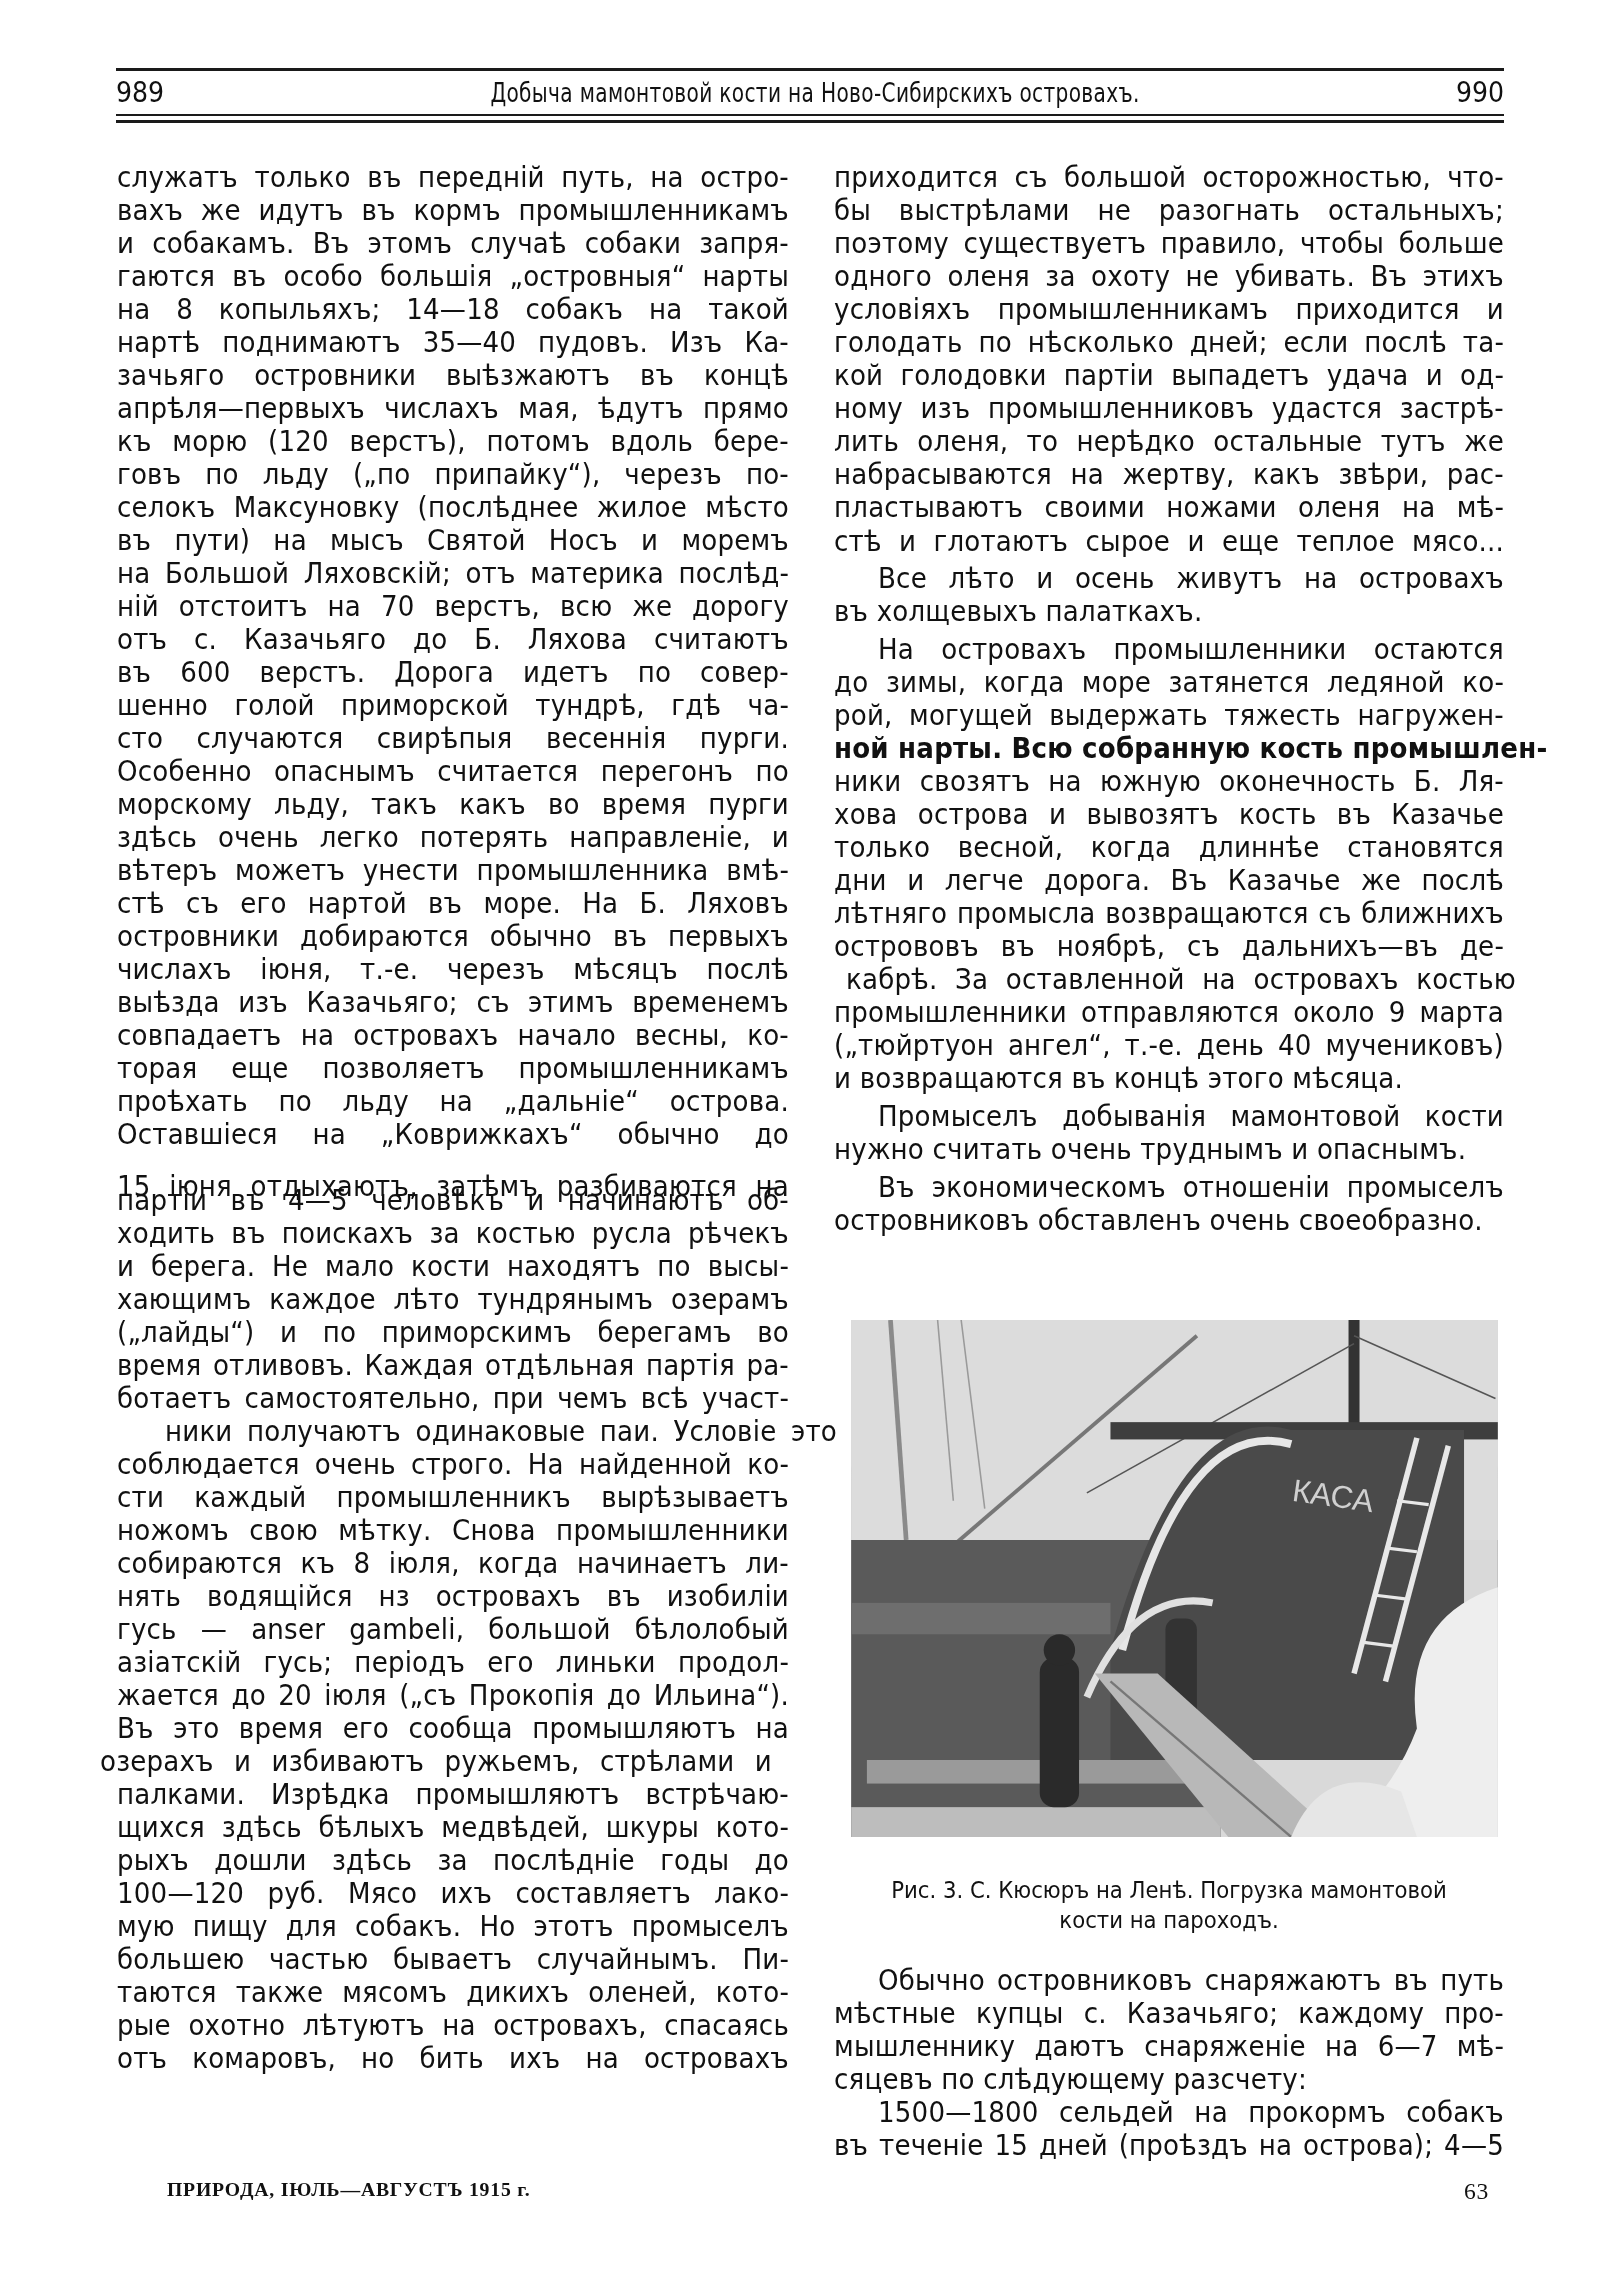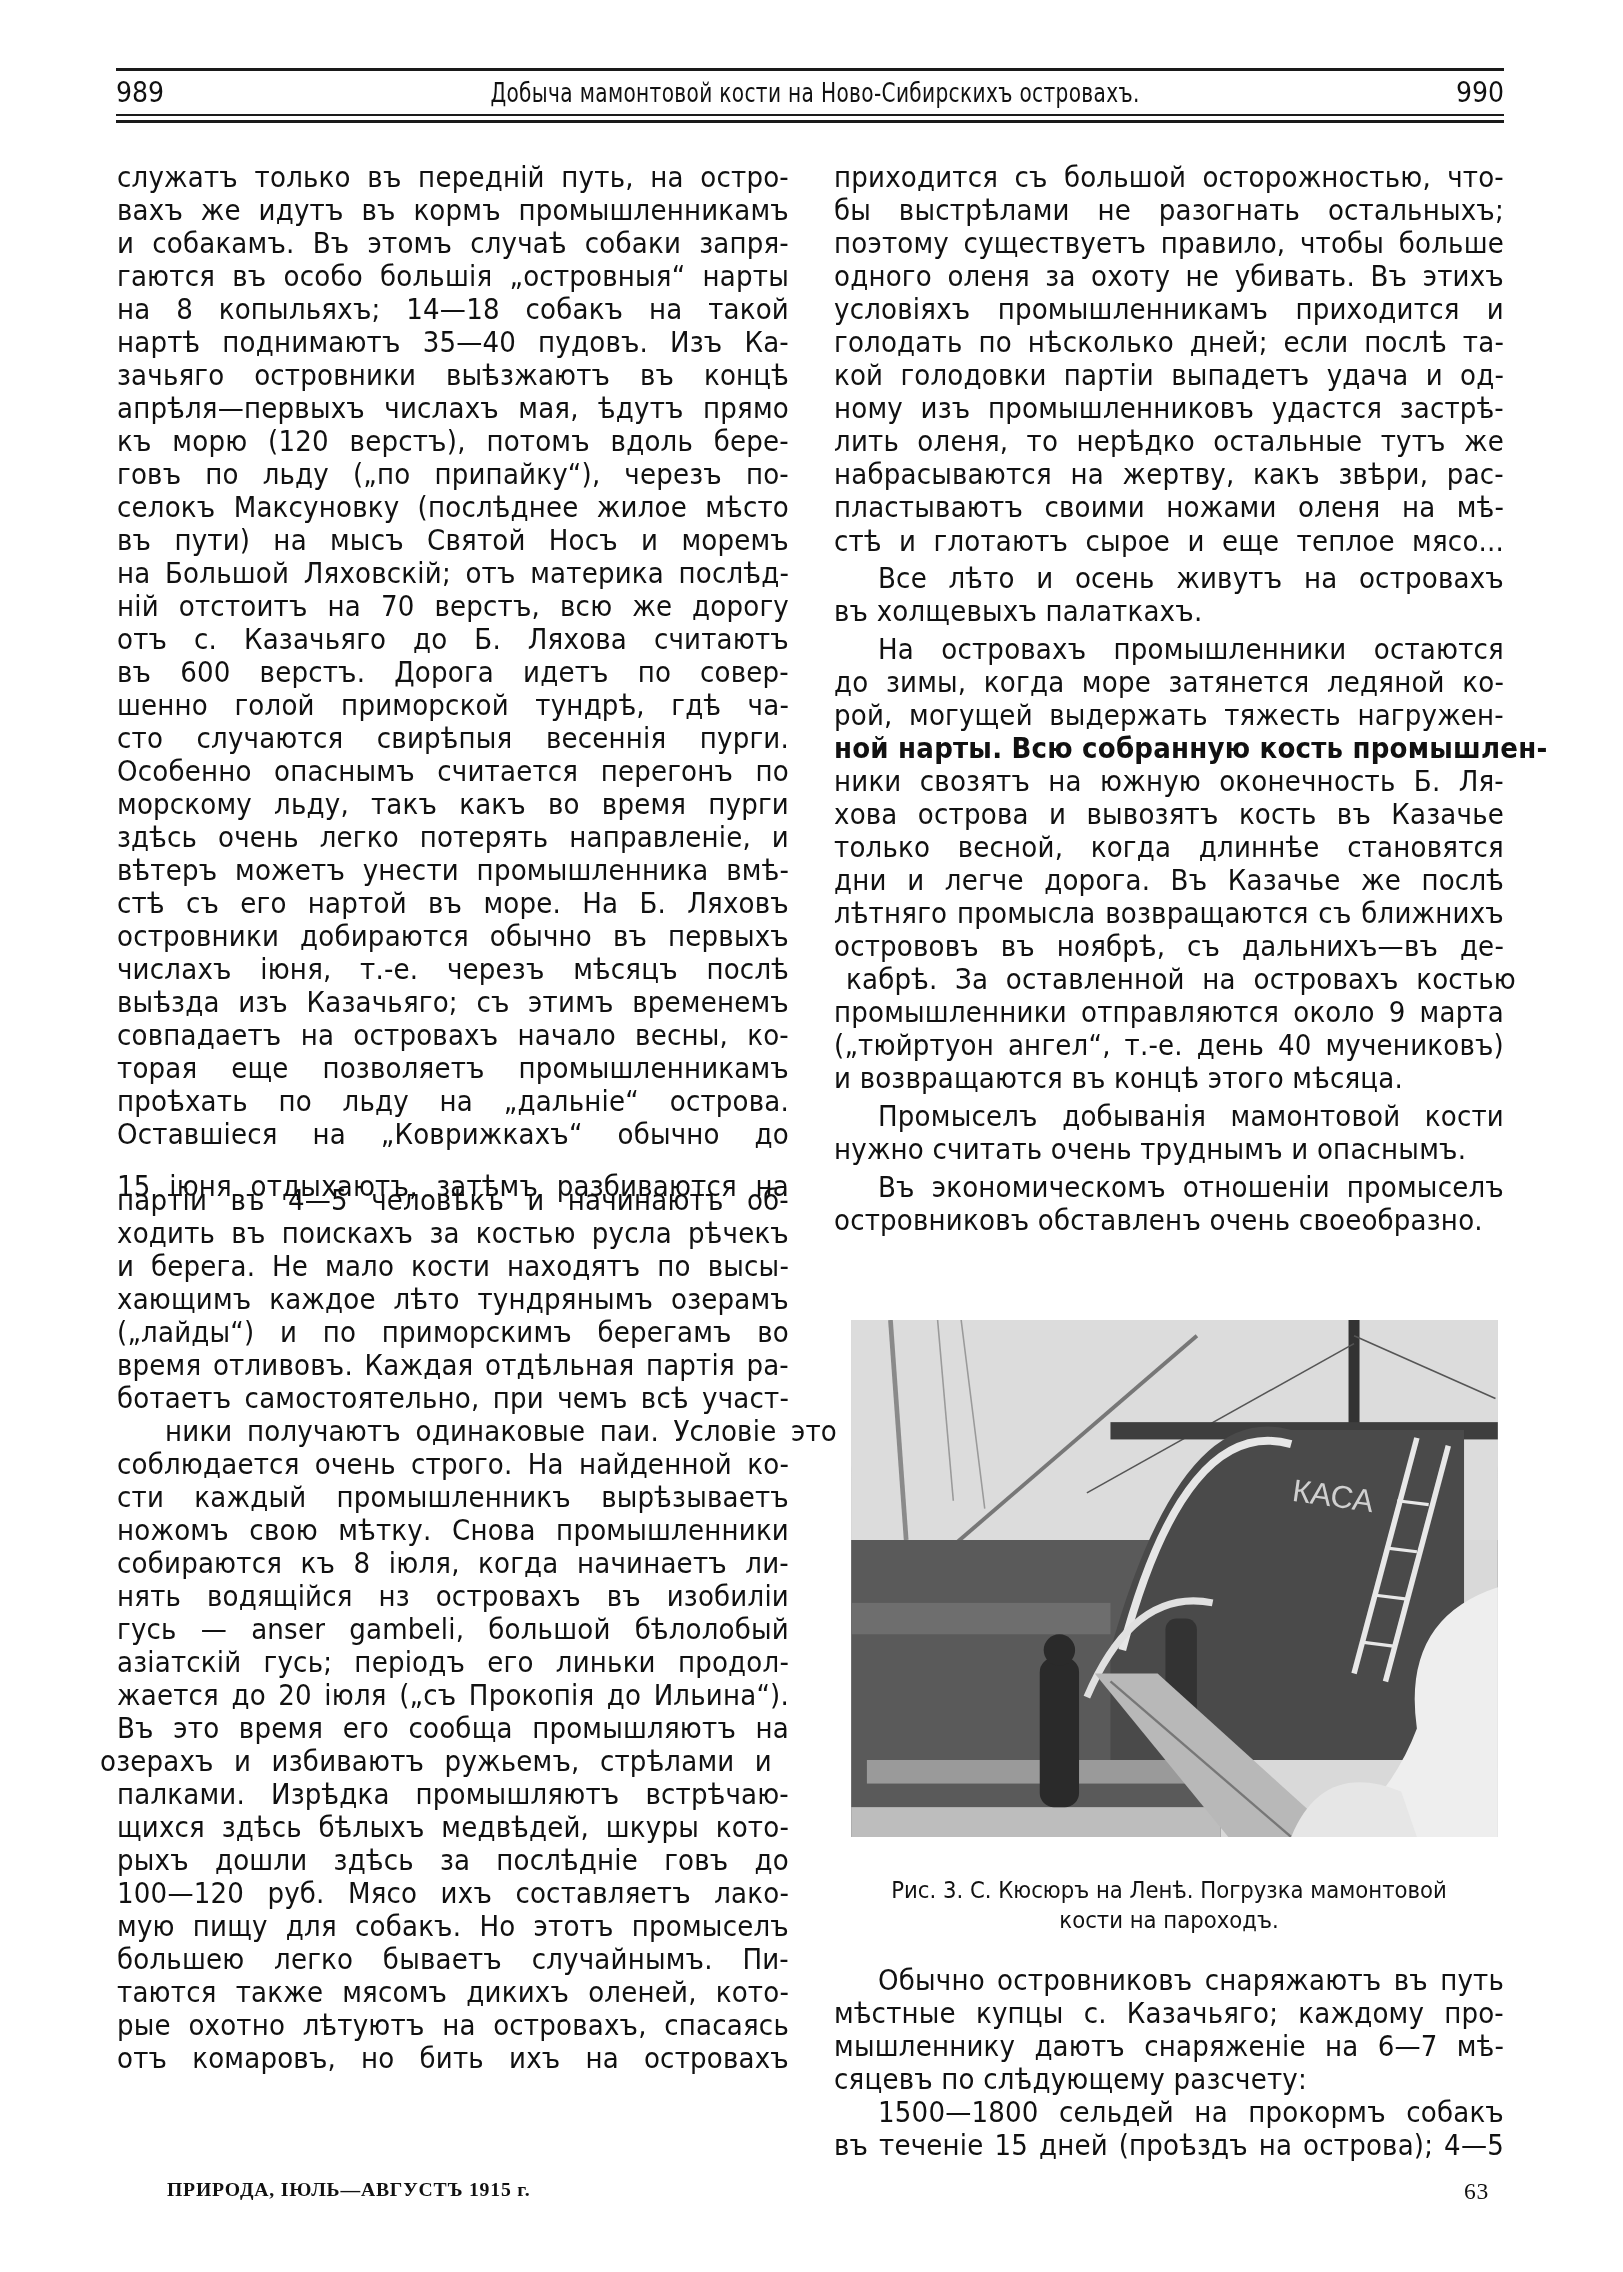--- a/index.html
+++ b/index.html
@@ -78,24 +78,24 @@
     <div class="ln" style="left: 117px; width: 672px; top: 1514px;">ножомъ свою мѣтку. Снова промышленники</div>
     <div class="ln" style="left: 117px; width: 672px; top: 1547px;">собираются къ 8 iюля, когда начинаетъ ли-</div>
     <div class="ln" style="left: 117px; width: 672px; top: 1580px;">нять водящiйся нз островахъ въ изобилiи</div>
     <div class="ln" style="left: 117px; width: 672px; top: 1613px;">гусь — anser gambeli, большой бѣлолобый</div>
     <div class="ln" style="left: 117px; width: 672px; top: 1646px;">азiатскiй гусь; перiодъ его линьки продол-</div>
     <div class="ln" style="left: 117px; width: 672px; top: 1679px;">жается до 20 iюля („съ Прокопiя до Ильина“).</div>
     <div class="ln" style="left: 117px; width: 672px; top: 1712px;">Въ это время его сообща промышляютъ на</div>
     <div class="ln" style="left: 100px; width: 672px; top: 1745px;">озерахъ и избиваютъ ружьемъ, стрѣлами и</div>
     <div class="ln" style="left: 117px; width: 672px; top: 1778px;">палками. Изрѣдка промышляютъ встрѣчаю-</div>
     <div class="ln" style="left: 117px; width: 672px; top: 1811px;">щихся здѣсь бѣлыхъ медвѣдей, шкуры кото-</div>
-    <div class="ln" style="left: 117px; width: 672px; top: 1844px;">рыхъ дошли здѣсь за послѣднiе говъ до</div>
+    <div class="ln" style="left: 117px; width: 672px; top: 1844px;">рыхъ дошли здѣсь за послѣднiе годы до</div>
     <div class="ln" style="left: 117px; width: 672px; top: 1877px;">100—120 руб. Мясо ихъ составляетъ лако-</div>
     <div class="ln" style="left: 117px; width: 672px; top: 1910px;">мую пищу для собакъ. Но этотъ промыселъ</div>
-    <div class="ln" style="left: 117px; width: 672px; top: 1943px;">большею легко бываетъ случайнымъ. Пи-</div>
+    <div class="ln" style="left: 117px; width: 672px; top: 1943px;">большею частью бываетъ случайнымъ. Пи-</div>
     <div class="ln" style="left: 117px; width: 672px; top: 1976px;">таются также мясомъ дикихъ оленей, кото-</div>
     <div class="ln" style="left: 117px; width: 672px; top: 2009px;">рые охотно лѣтуютъ на островахъ, спасаясь</div>
     <div class="ln" style="left: 117px; width: 672px; top: 2042px;">отъ комаровъ, но бить ихъ на островахъ</div>
   </div>
 
 <div class="col" id="right-col-top">
     <div class="ln" style="left: 834px; width: 670px; top: 161px;">приходится съ большой осторожностью, что-</div>
     <div class="ln" style="left: 834px; width: 670px; top: 194px;">бы выстрѣлами не разогнать остальныхъ;</div>
     <div class="ln" style="left: 834px; width: 670px; top: 227px;">поэтому существуетъ правило, чтобы больше</div>
     <div class="ln" style="left: 834px; width: 670px; top: 260px;">одного оленя за охоту не убивать. Въ этихъ</div>

